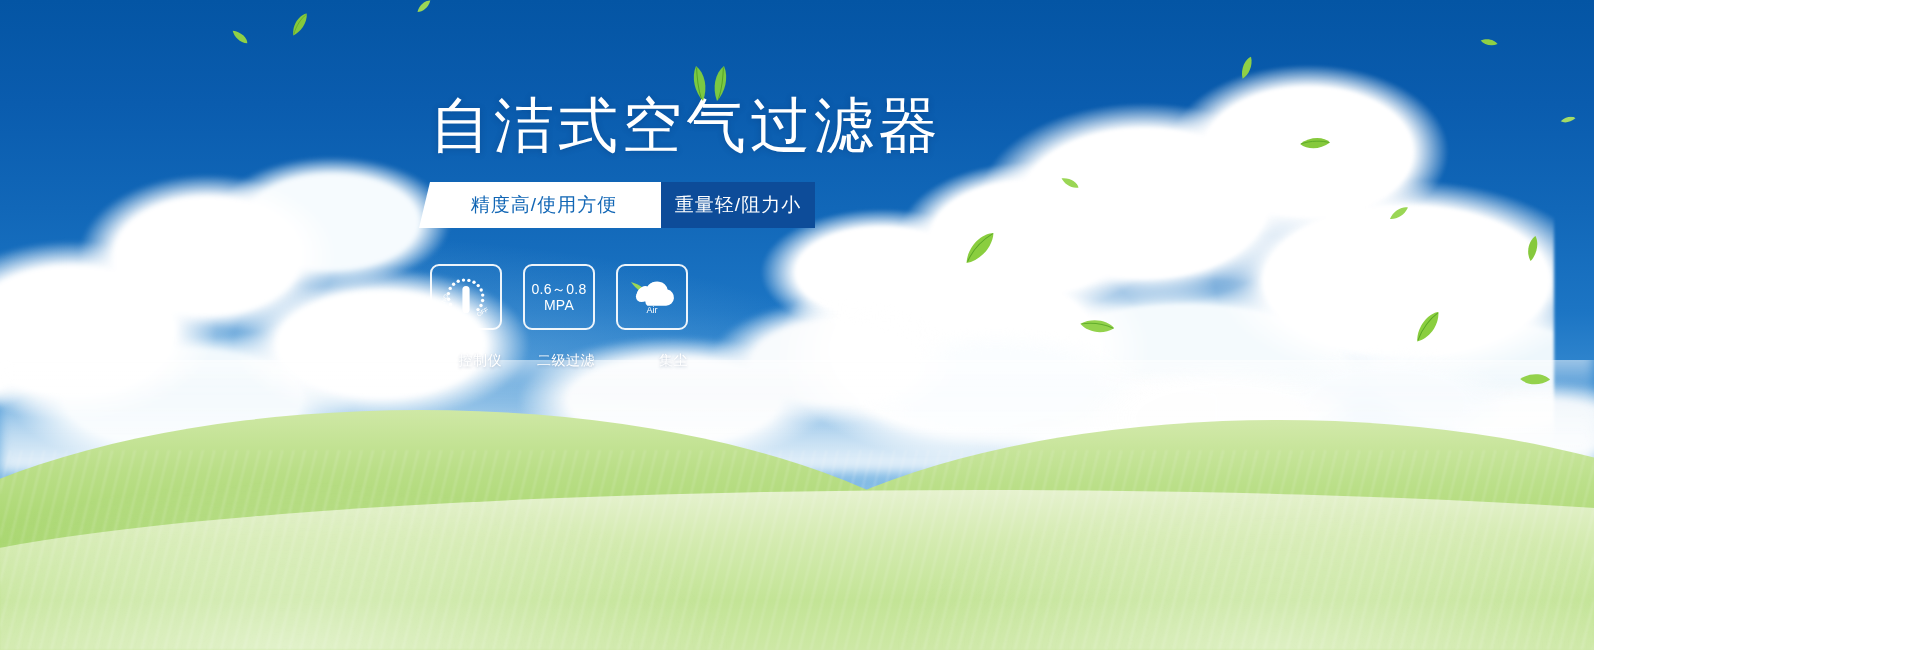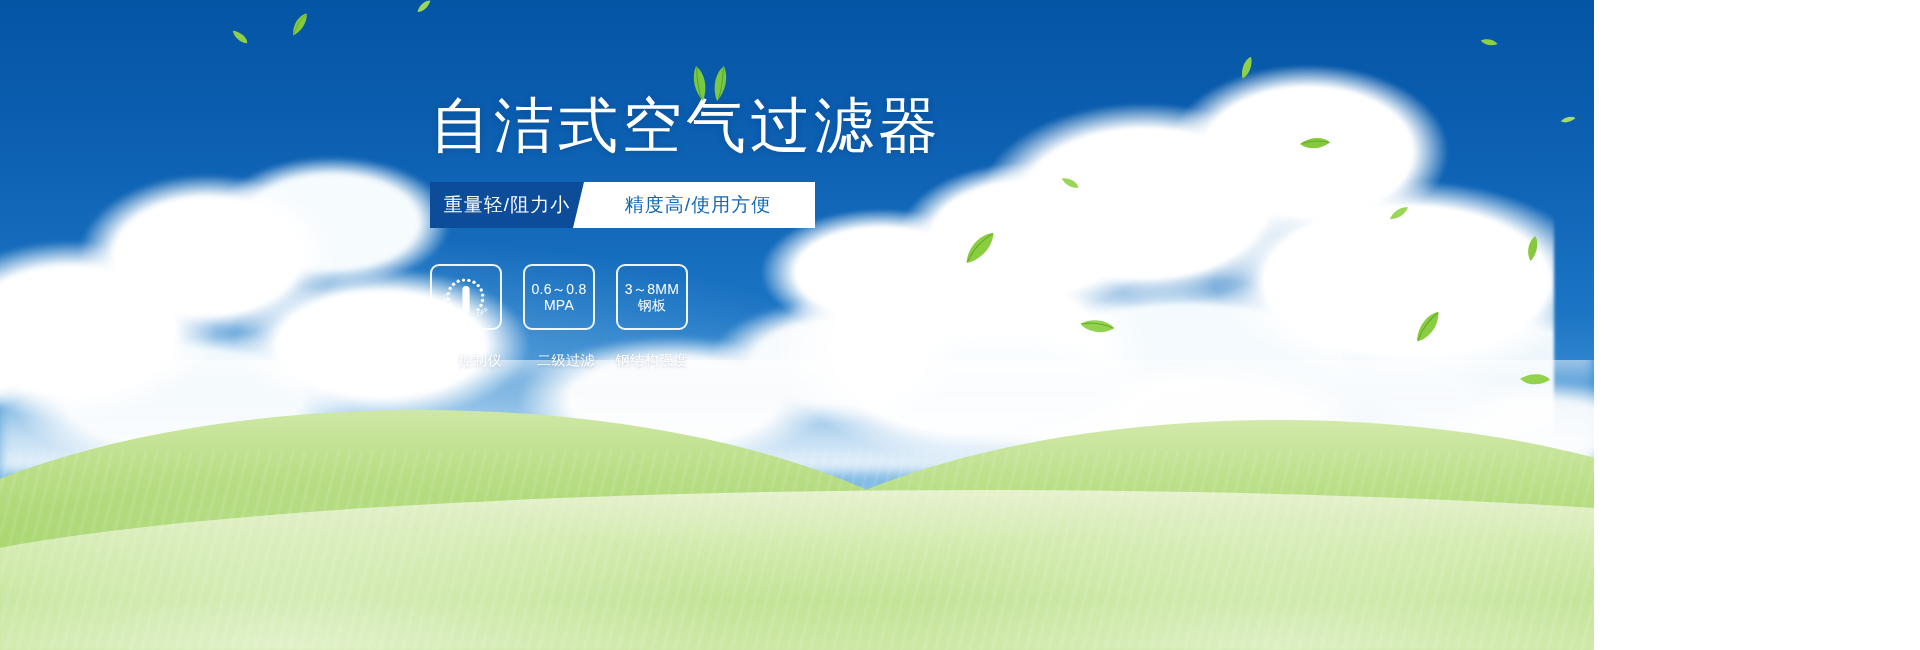--- a/index.html
+++ b/index.html
@@ -265,22 +265,22 @@
         <path d="M20 37 C12 28 8 14 13 2 C22 9 25 24 20 37 Z" fill="#7ac943"></path>
         <path d="M18.5 35 C15 25 14 13 13.6 3.4" stroke="#54a327" stroke-width="1" fill="none"></path>
         <path d="M34 37 C42 28 46 14 41 2 C32 9 29 24 34 37 Z" fill="#7ac943"></path>
         <path d="M35.5 35 C39 25 40 13 40.4 3.4" stroke="#54a327" stroke-width="1" fill="none"></path>
       </svg>
     </div>
 
     <div class="title">自洁式空气过滤器</div>
 
     <div class="badges">
+      <div class="badge badge-b">精度高/使用方便</div>
       <div class="badge badge-a">重量轻/阻力小</div>
-      <div class="badge badge-b">精度高/使用方便</div>
     </div>
 
     <div class="features">
 
       <div class="feature">
         <div class="feature-box">
           <svg width="52" height="46" viewBox="0 0 52 46">
             <g fill="#ffffff">
               <circle cx="10.5" cy="30.5" r="1.7"></circle>
                 <circle cx="8.6" cy="25.2" r="1.7"></circle>
@@ -308,24 +308,29 @@
 
       <div class="feature">
         <div class="feature-box">
           <div class="ftext">0.6～0.8</div>
           <div class="ftext">MPA</div>
         </div>
         <div class="feature-cap">二级过滤</div>
       </div>
 
 
+
       <div class="feature">
         <div class="feature-box">
-          <div class="ftext">3～8MM</div>
-          <div class="ftext">钢板</div>
+          <svg width="54" height="40" viewBox="0 0 54 40">
+            <path d="M6 5 C16 8 22 13 26 19 C20 17 11 13 6 5 Z" fill="#9ad655"></path>
+            <path d="M18 22 a7.5 7.5 0 1 1 3.2 -14.2 a10 10 0 0 1 18.6 2.6 a8 8 0 0 1 -1.4 15.8 H20 a5 5 0 0 1 -2 -4.2 Z" fill="#ffffff" transform="translate(2,2) scale(1.02)"></path>
+            <circle cx="16.5" cy="19.5" r="5.6" fill="#ffffff"></circle>
+            <path d="M16 24 h24 a5.6 5.6 0 0 0 0 -11 a9.6 9.6 0 0 0 -18.4 -2 a6.4 6.4 0 0 0 -5.6 13 Z" fill="#ffffff"></path>
+            <text x="27" y="36" fill="#ffffff" text-anchor="middle" font-family="'Liberation Sans',sans-serif" font-size="9">Air</text>
+          </svg>
         </div>
-        <div class="feature-cap">钢结构强度</div>
+        <div class="feature-cap">集尘</div>
       </div>
 
-
     </div>
   </div>
 </div>
 
 </body></html>

